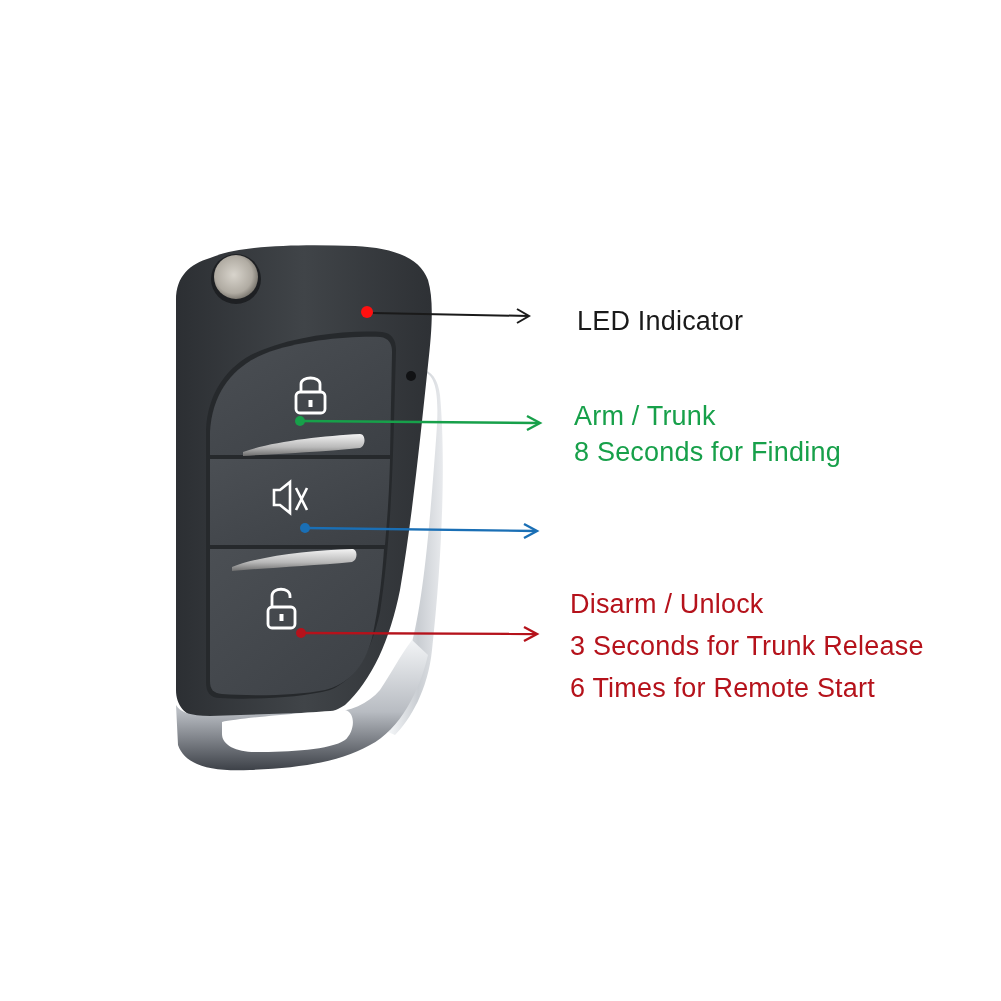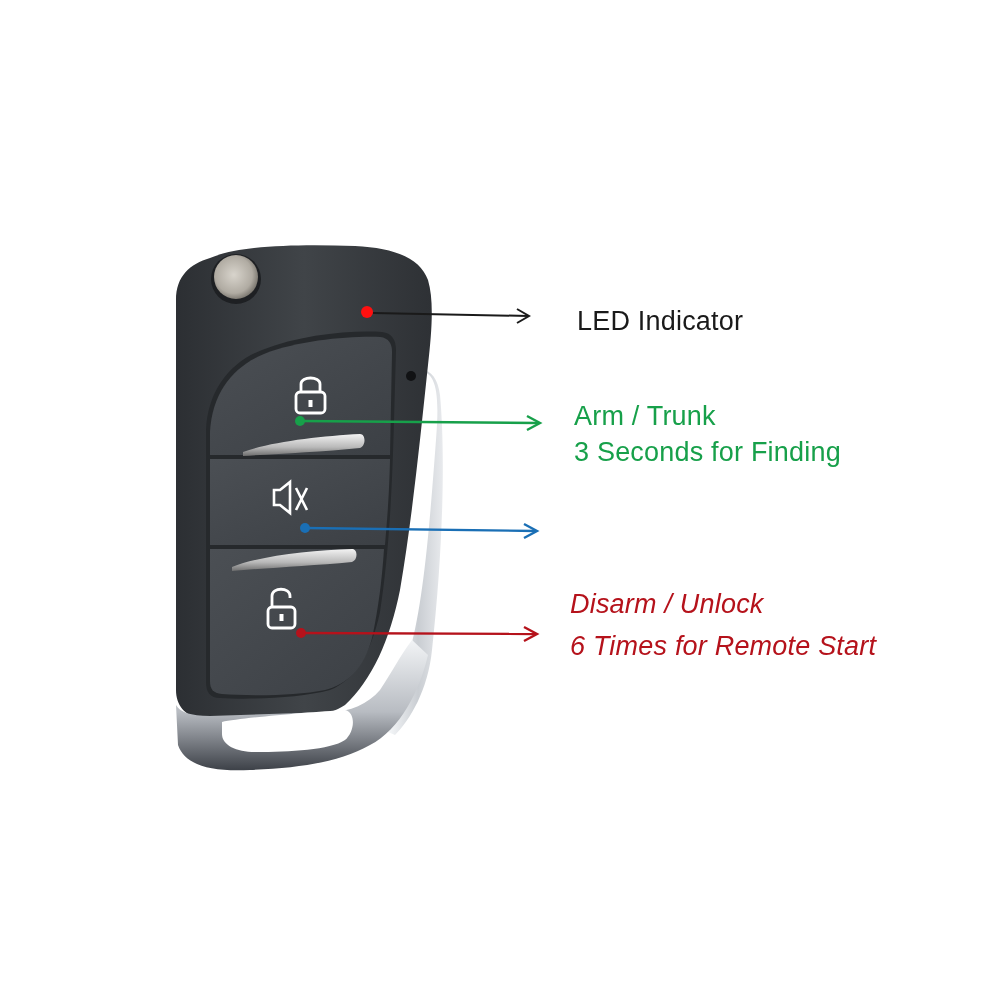--- a/index.html
+++ b/index.html
@@ -109,21 +109,22 @@
     </g>
   </svg>
 
   
   <div class="label" style="left:577px; top:303px; color:#1a1a1a;">
     <span>LED Indicator</span>
   </div>
 
   <div class="label" style="left:574px; top:398px; color:#17a04a;">
     <span>Arm / Trunk</span>
-    <span>3 Seconds for Finding</span>
+    <span>8 Seconds for Finding</span>
   </div>
 
 
-  <div class="label" style="left:570px; top:583px; color:#b5121b; line-height:42px;font-style:italic;">
+  <div class="label" style="left:570px; top:583px; color:#b5121b; line-height:42px;">
     <span>Disarm / Unlock</span>
+    <span>3 Seconds for Trunk Release</span>
     <span>6 Times for Remote Start</span>
   </div>
 </div>
 
 </body></html>

